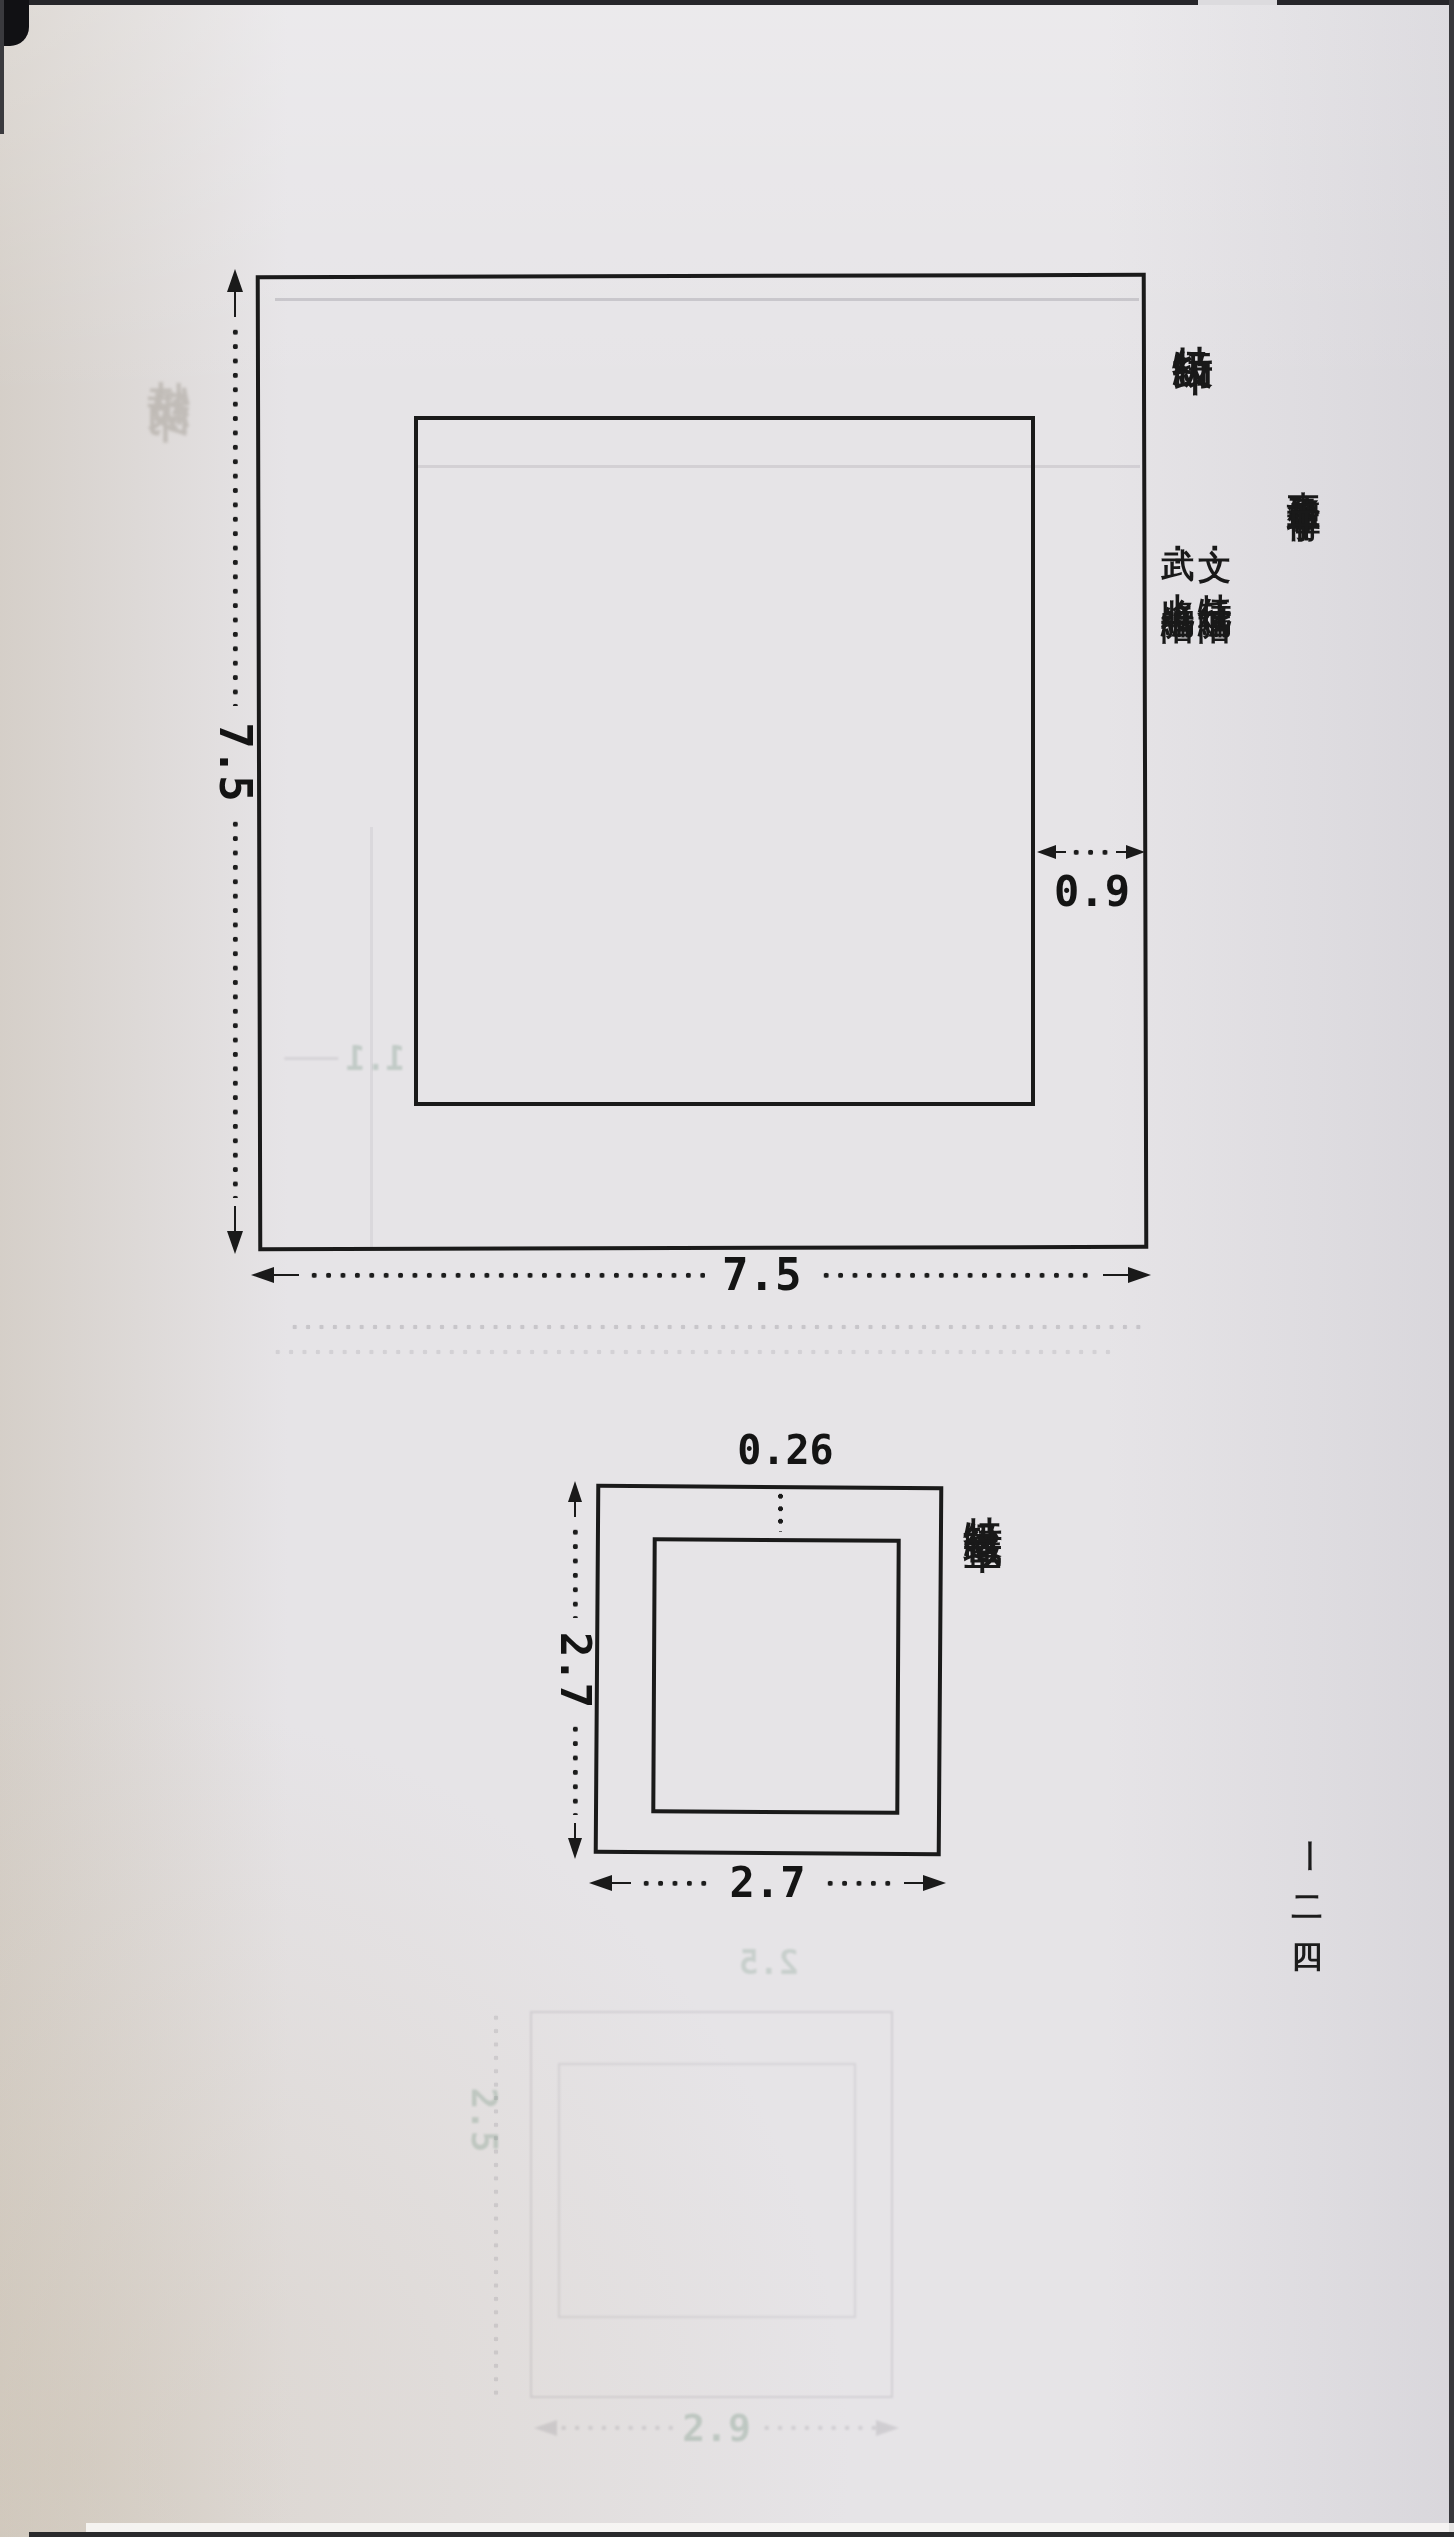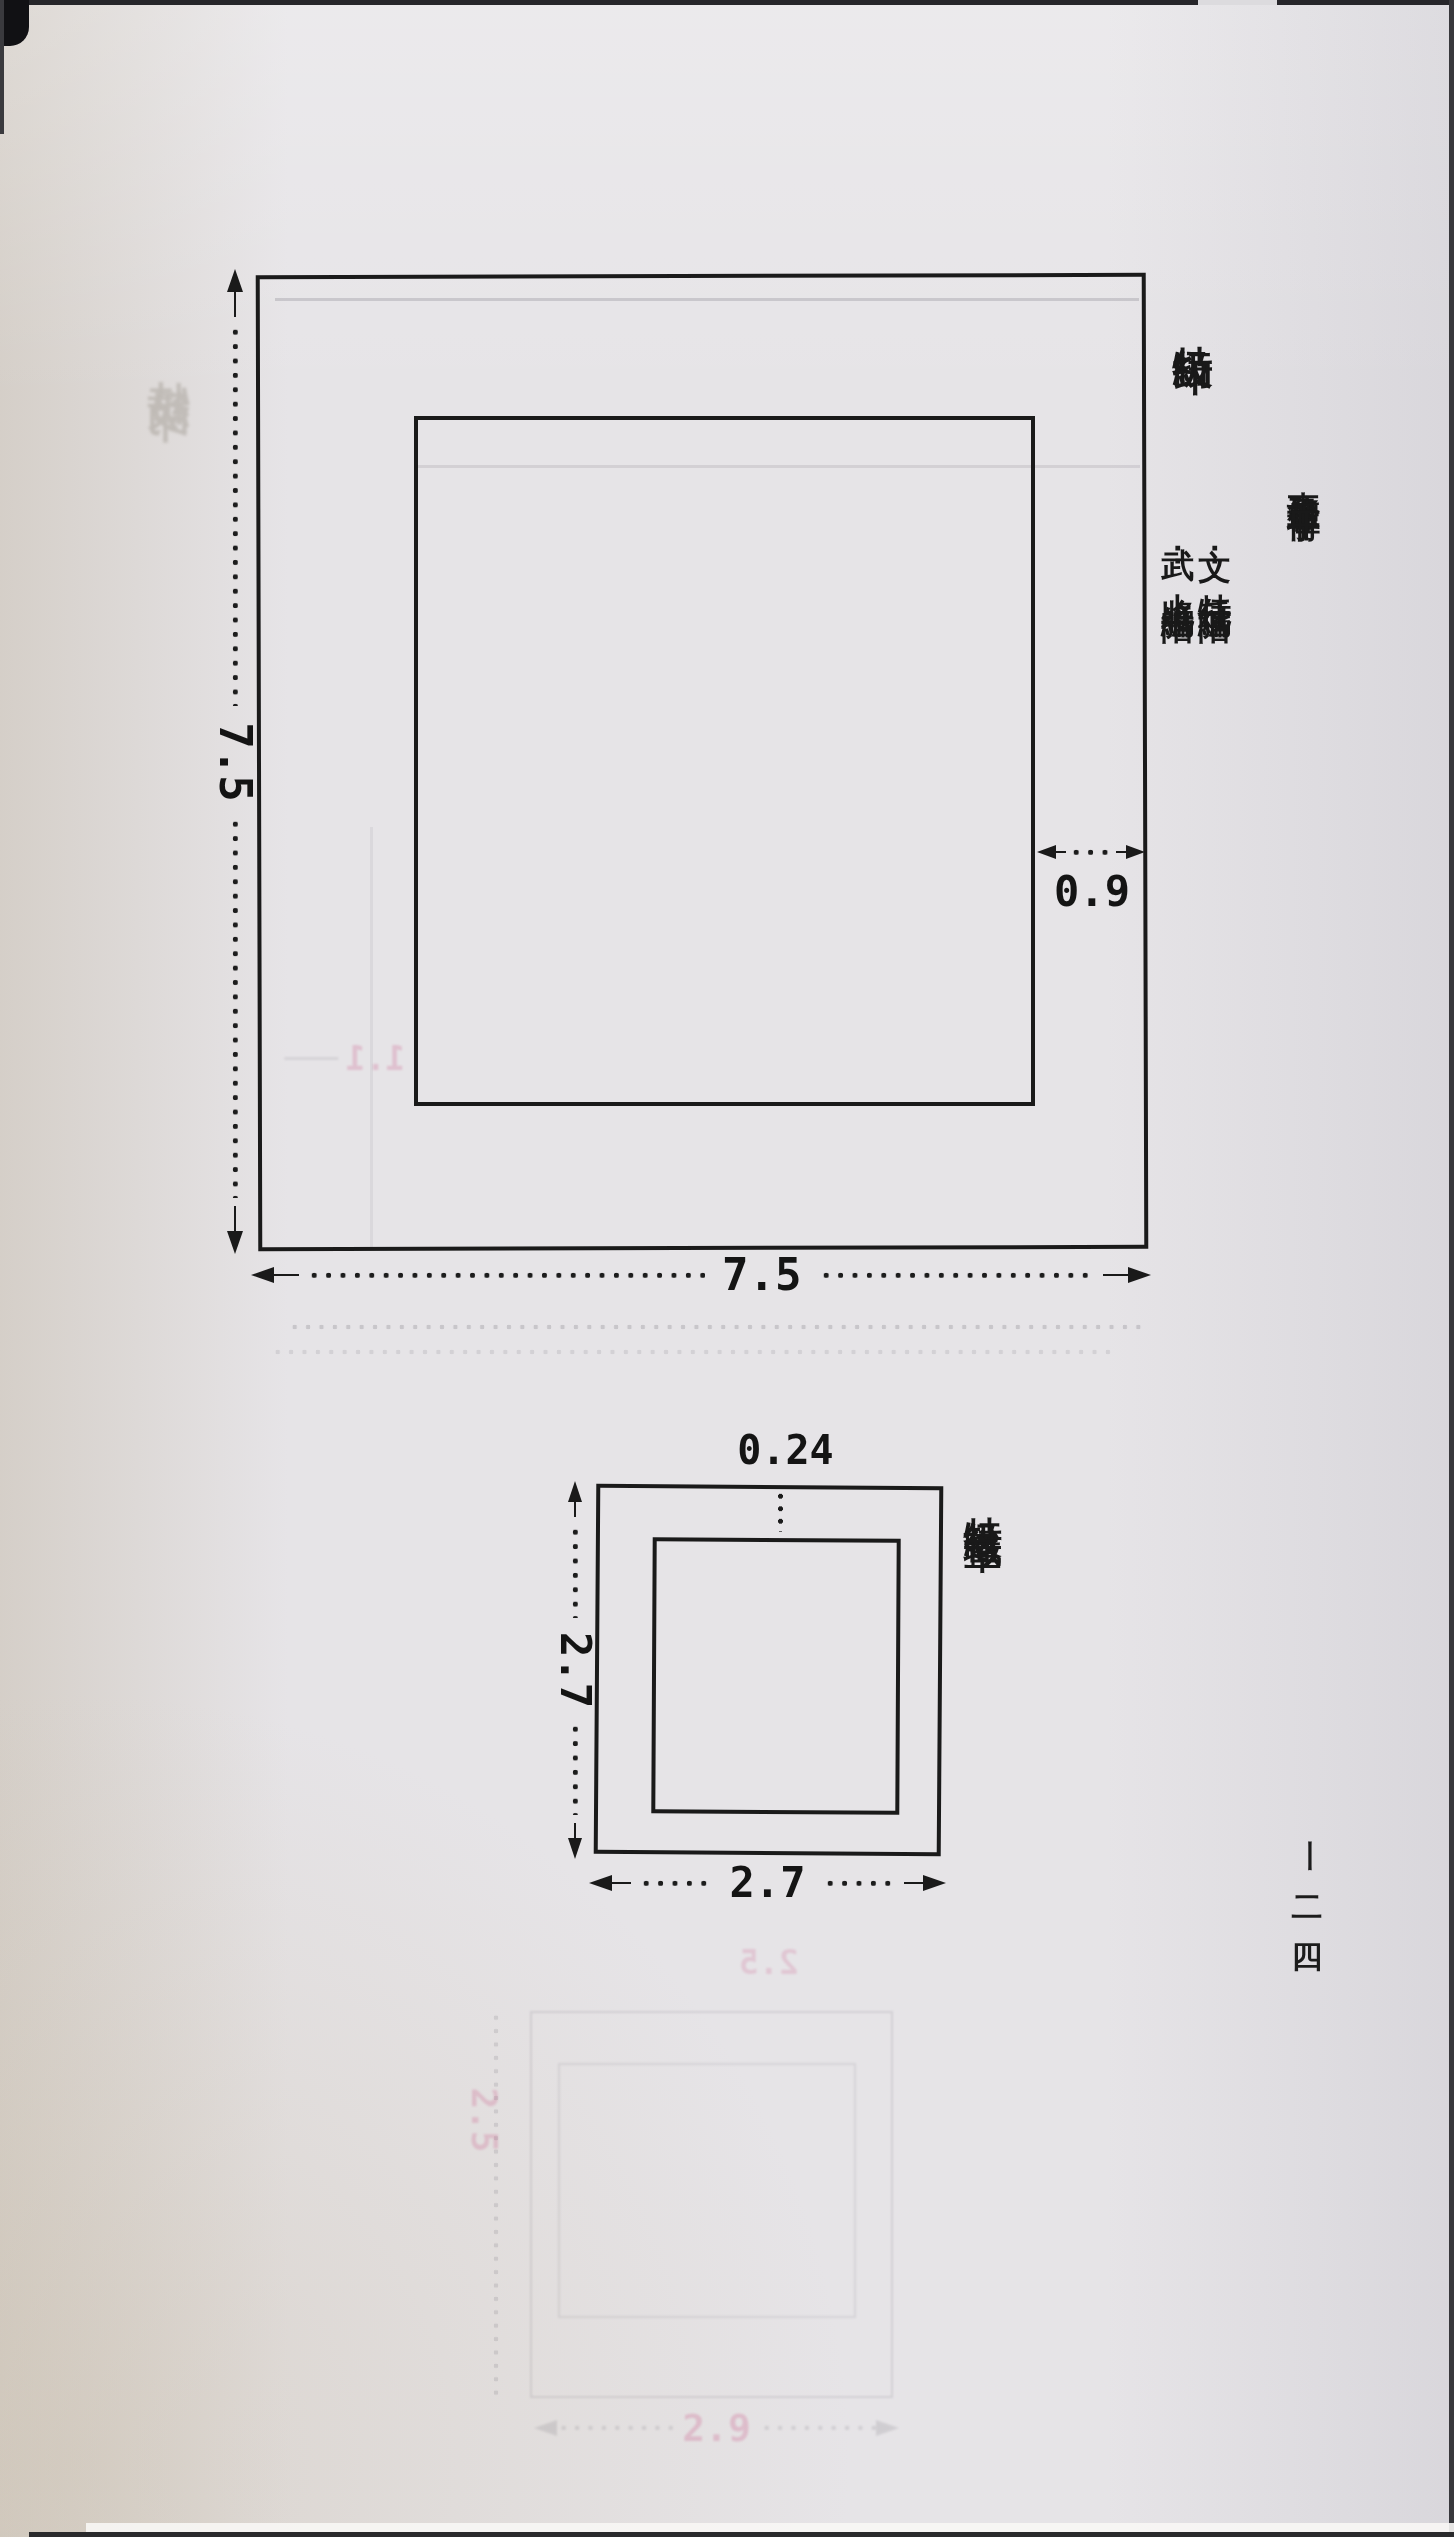--- a/index.html
+++ b/index.html
@@ -46,21 +46,21 @@
   
   .ghost { position:absolute; pointer-events:none; }
   .g-line { background:#85828a; }
   .g-rect { box-sizing:border-box; border:2.9px solid rgba(122,118,128,0.9); }
   .g-dots-h { height:5.8px;
     background-image:radial-gradient(circle, #6e6b74 2.1px, rgba(0,0,0,0) 2.5px);
     background-size:13.4px 5.8px; background-repeat:repeat-x; }
   .g-dots-v { width:5.8px;
     background-image:radial-gradient(circle, #6e6b74 2.1px, rgba(0,0,0,0) 2.5px);
     background-size:5.8px 13.4px; background-repeat:repeat-y; }
-  .g-num { font-family:"DejaVu Sans Mono", monospace; font-weight:700; color:#be185d; line-height:1; }
+  .g-num { font-family:"DejaVu Sans Mono", monospace; font-weight:700; color:#14532d; line-height:1; }
   
   .edge { position:absolute; }
 </style>
 </head>
 <body>
 
 <div class="page">
 
   <div class="shade" style="left:0; top:0; width:288px; height:2538px;
               background:linear-gradient(90deg, rgba(196,186,170,0.50), rgba(196,186,170,0));"></div>
@@ -139,21 +139,21 @@
   <div class="abs num" style="left:1042px; top:871px; width:100px; text-align:center; font-size:42px;">0.9</div>
 
   <div class="vtext" style="left:1171px; top:313px; font-size:40px; letter-spacing:4.8px;">特級印</div>
   <div class="vtext" style="left:1285px; top:465px; font-size:33px; letter-spacing:3.8px;">事務管理手冊</div>
   <div class="vtext" style="left:1196px; top:522px; font-size:33px; letter-spacing:5.8px;">文：特任編階</div>
   <div class="vtext" style="left:1159px; top:522px; font-size:33px; letter-spacing:5.8px;">武：上將編階</div>
 
   <div class="sq" style="left:595px; top:1485px; width:347px; height:370px; transform:rotate(0.4deg);"></div>
   <div class="sq" style="left:652px; top:1538px; width:248px; height:276px; transform:rotate(0.3deg);"></div>
 
-  <div class="abs num" style="left:716px; top:1430px; width:139px; text-align:center; font-size:40px;">0.24</div>
+  <div class="abs num" style="left:716px; top:1430px; width:139px; text-align:center; font-size:40px;">0.26</div>
   <div class="leader-v" style="left:777px; top:1490px; height:42px;"></div>
 
   <div class="dim-v" style="left:555px; top:1481px; width:40px; height:378px;">
     <span class="ahead ah-up" style="border-width:0 7.7px 21px 7.7px;"></span>
     <span class="ashaft-v" style="height:15.4px;"></span>
     <span class="dots-v"></span>
     <span class="lblbox" style="height:88px;">
       <span class="num rot90" style="font-size:42px;">2.7</span>
     </span>
     <span class="dots-v"></span>

